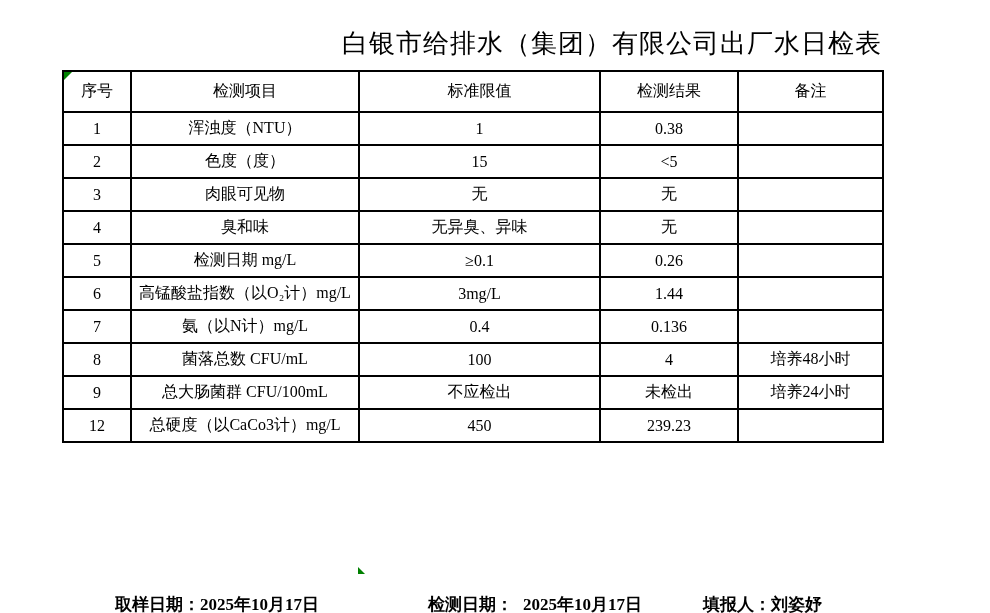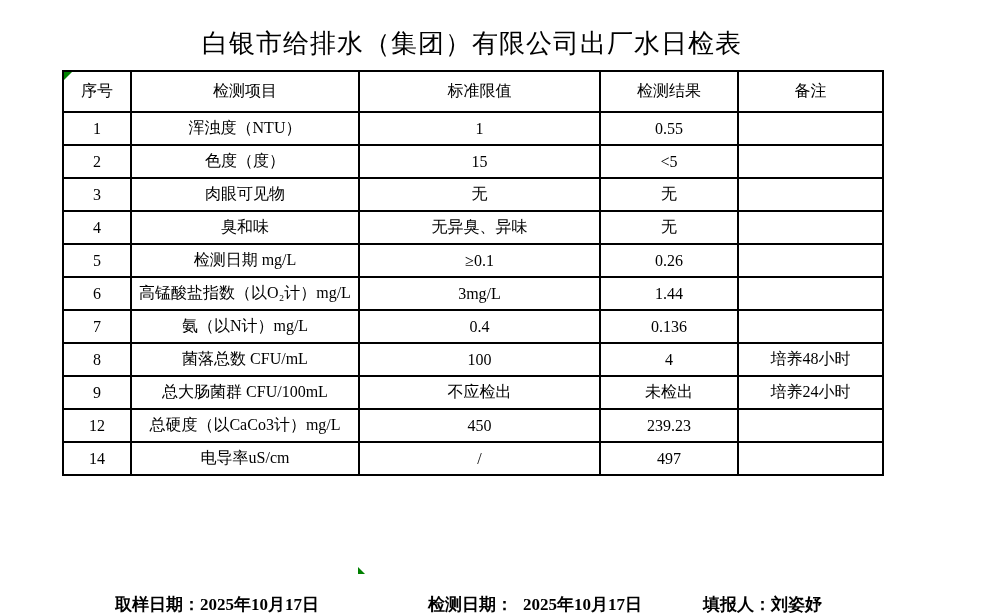--- a/index.html
+++ b/index.html
@@ -7,21 +7,21 @@
   body {
     width: 990px; height: 613px;
     position: relative;
     font-family: "Liberation Serif", "DejaVu Serif", serif;
     color: #000000;
     overflow: hidden;
   }
   .page-title {
     position: absolute;
     left: 62px; top: 26px; width: 820px;
-    text-align: center;
+    text-align: right;
     font-size: 26px;
     letter-spacing: 1px;
     white-space: nowrap;
   }
   table.report {
     position: absolute;
     left: 62px; top: 70px;
     width: 820px;
     border-collapse: collapse;
     table-layout: fixed;
@@ -84,21 +84,21 @@
       <th>标准限值</th>
       <th>检测结果</th>
       <th>备注</th>
     </tr>
   </thead>
   <tbody>
     <tr>
       <td>1</td>
       <td>浑浊度（NTU）</td>
       <td>1</td>
-      <td>0.55</td>
+      <td>0.38</td>
       <td></td>
     </tr>
     <tr>
       <td>2</td>
       <td>色度（度）</td>
       <td>15</td>
       <td>&lt;5</td>
       <td></td>
     </tr>
     <tr>
@@ -150,27 +150,20 @@
       <td>未检出</td>
       <td>培养24小时</td>
     </tr>
     <tr>
       <td>12</td>
       <td>总硬度（以CaCo3计）mg/L</td>
       <td>450</td>
       <td>239.23</td>
       <td></td>
     </tr>
-    <tr>
-      <td>14</td>
-      <td>电导率uS/cm</td>
-      <td>/</td>
-      <td>497</td>
-      <td></td>
-    </tr>
   </tbody>
 </table>
 
 <div class="corner-marker"></div>
 <div class="bottom-marker"></div>
 
 <div class="footer-line">
   <span class="footer-item footer-sampling"><span>取样日期：</span><span>2025年10月17日</span></span>
   <span class="footer-item footer-test"><span>检测日期：</span><span class="footer-gap"></span><span>2025年10月17日</span></span>
   <span class="footer-item footer-reporter"><span>填报人：</span><span>刘姿妤</span></span>

